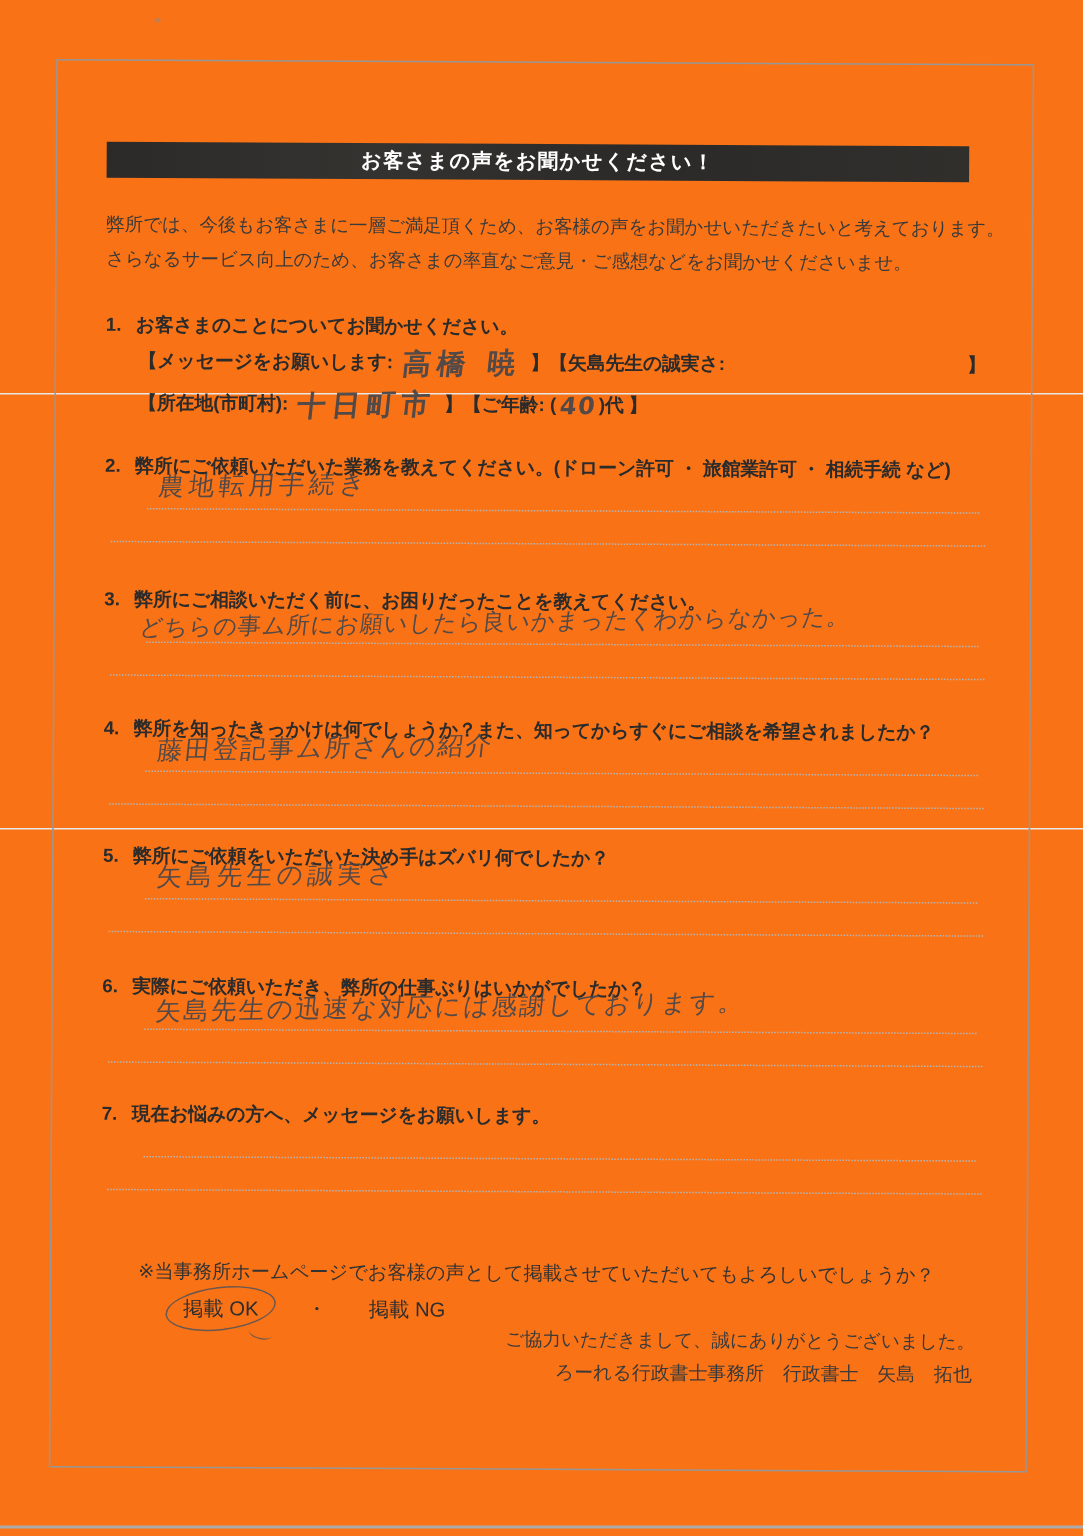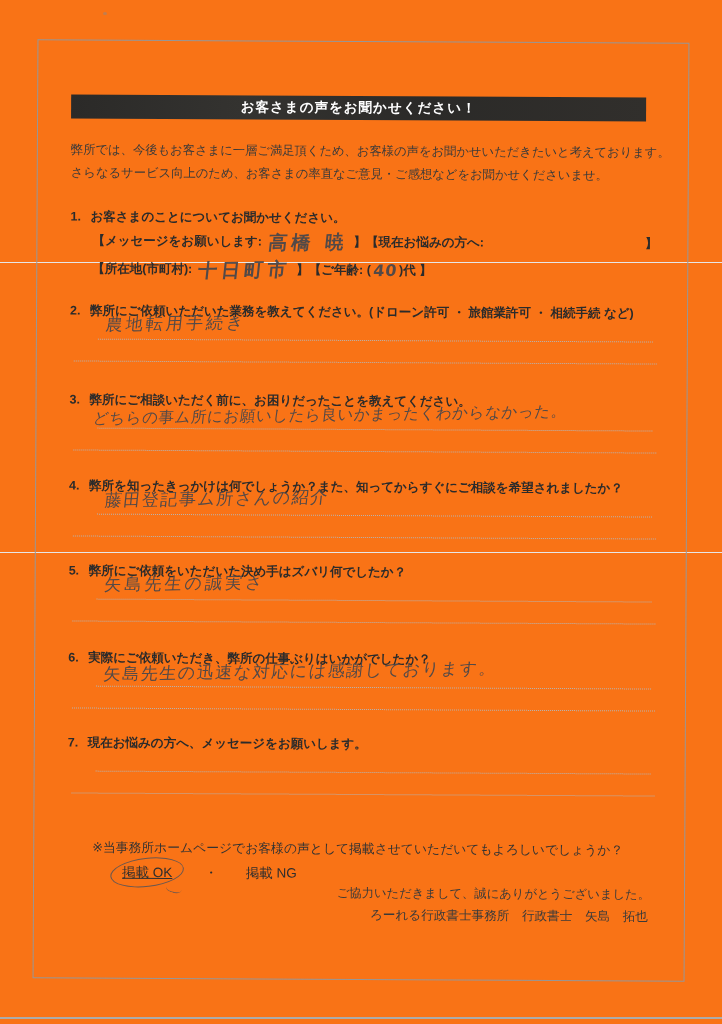--- a/index.html
+++ b/index.html
@@ -49,21 +49,21 @@
   
   .q1-row{position:absolute;left:22px;right:0;display:flex;align-items:center;
     font-weight:bold;font-size:12.5px;color:#2b2b2b;white-space:nowrap;}
   .q1-row .hw{font-size:19px;letter-spacing:4px;margin:-8px 6px;}
   .q1-row .hw.age{font-size:16px;letter-spacing:1px;margin:-6px 2px;}
   .spacer{flex:1;}
 
   
   .footer-note{position:absolute;left:58px;top:799px;font-size:12.8px;font-weight:500;color:#333;}
   .footer-options{position:absolute;left:84px;top:821px;font-size:13.5px;color:#2e2e2e;display:flex;align-items:center;gap:28px;font-weight:500;}
-  .opt-ok{position:relative;padding:2px 4px;text-decoration:underline;}
+  .opt-ok{position:relative;padding:2px 4px;}
   .circle-mark{position:absolute;left:-8px;top:-4px;width:72px;height:27px;
     border:1.6px solid #50525a;border-radius:50%;transform:rotate(-7deg);opacity:.85;}
   .circle-tail{position:absolute;left:48px;top:22px;width:16px;height:8px;
     border-bottom:1.5px solid #50525a;border-radius:0 0 60% 40%;transform:rotate(18deg);opacity:.7;}
   .footer-thanks{position:absolute;right:34px;top:843px;font-size:12.3px;color:#3a3a3a;}
   .footer-signature{position:absolute;right:36px;top:865px;font-size:12.6px;color:#3a3a3a;font-weight:500;}
 </style>
 </head>
 <body>
 
@@ -87,21 +87,21 @@
 
     <div class="q-block" style="top:168px;">
       <div class="q-heading">
         <span class="q-num">1.</span>
         <span class="q-title">お客さまのことについてお聞かせください。</span>
       </div>
       <div class="q1-row" style="top:24px;">
         <span>【メッセージをお願いします:</span>
         <span class="hw">高橋 暁</span>
         <span>】</span>
-        <span>【現在お悩みの方へ:</span>
+        <span>【矢島先生の誠実さ:</span>
         <span class="spacer"></span>
         <span>】</span>
       </div>
       <div class="q1-row" style="top:52px;">
         <span>【所在地(市町村):</span>
         <span class="hw">十日町市</span>
         <span>】【ご年齢: (</span>
         <span class="hw age">40</span>
         <span>)代 】</span>
       </div>

